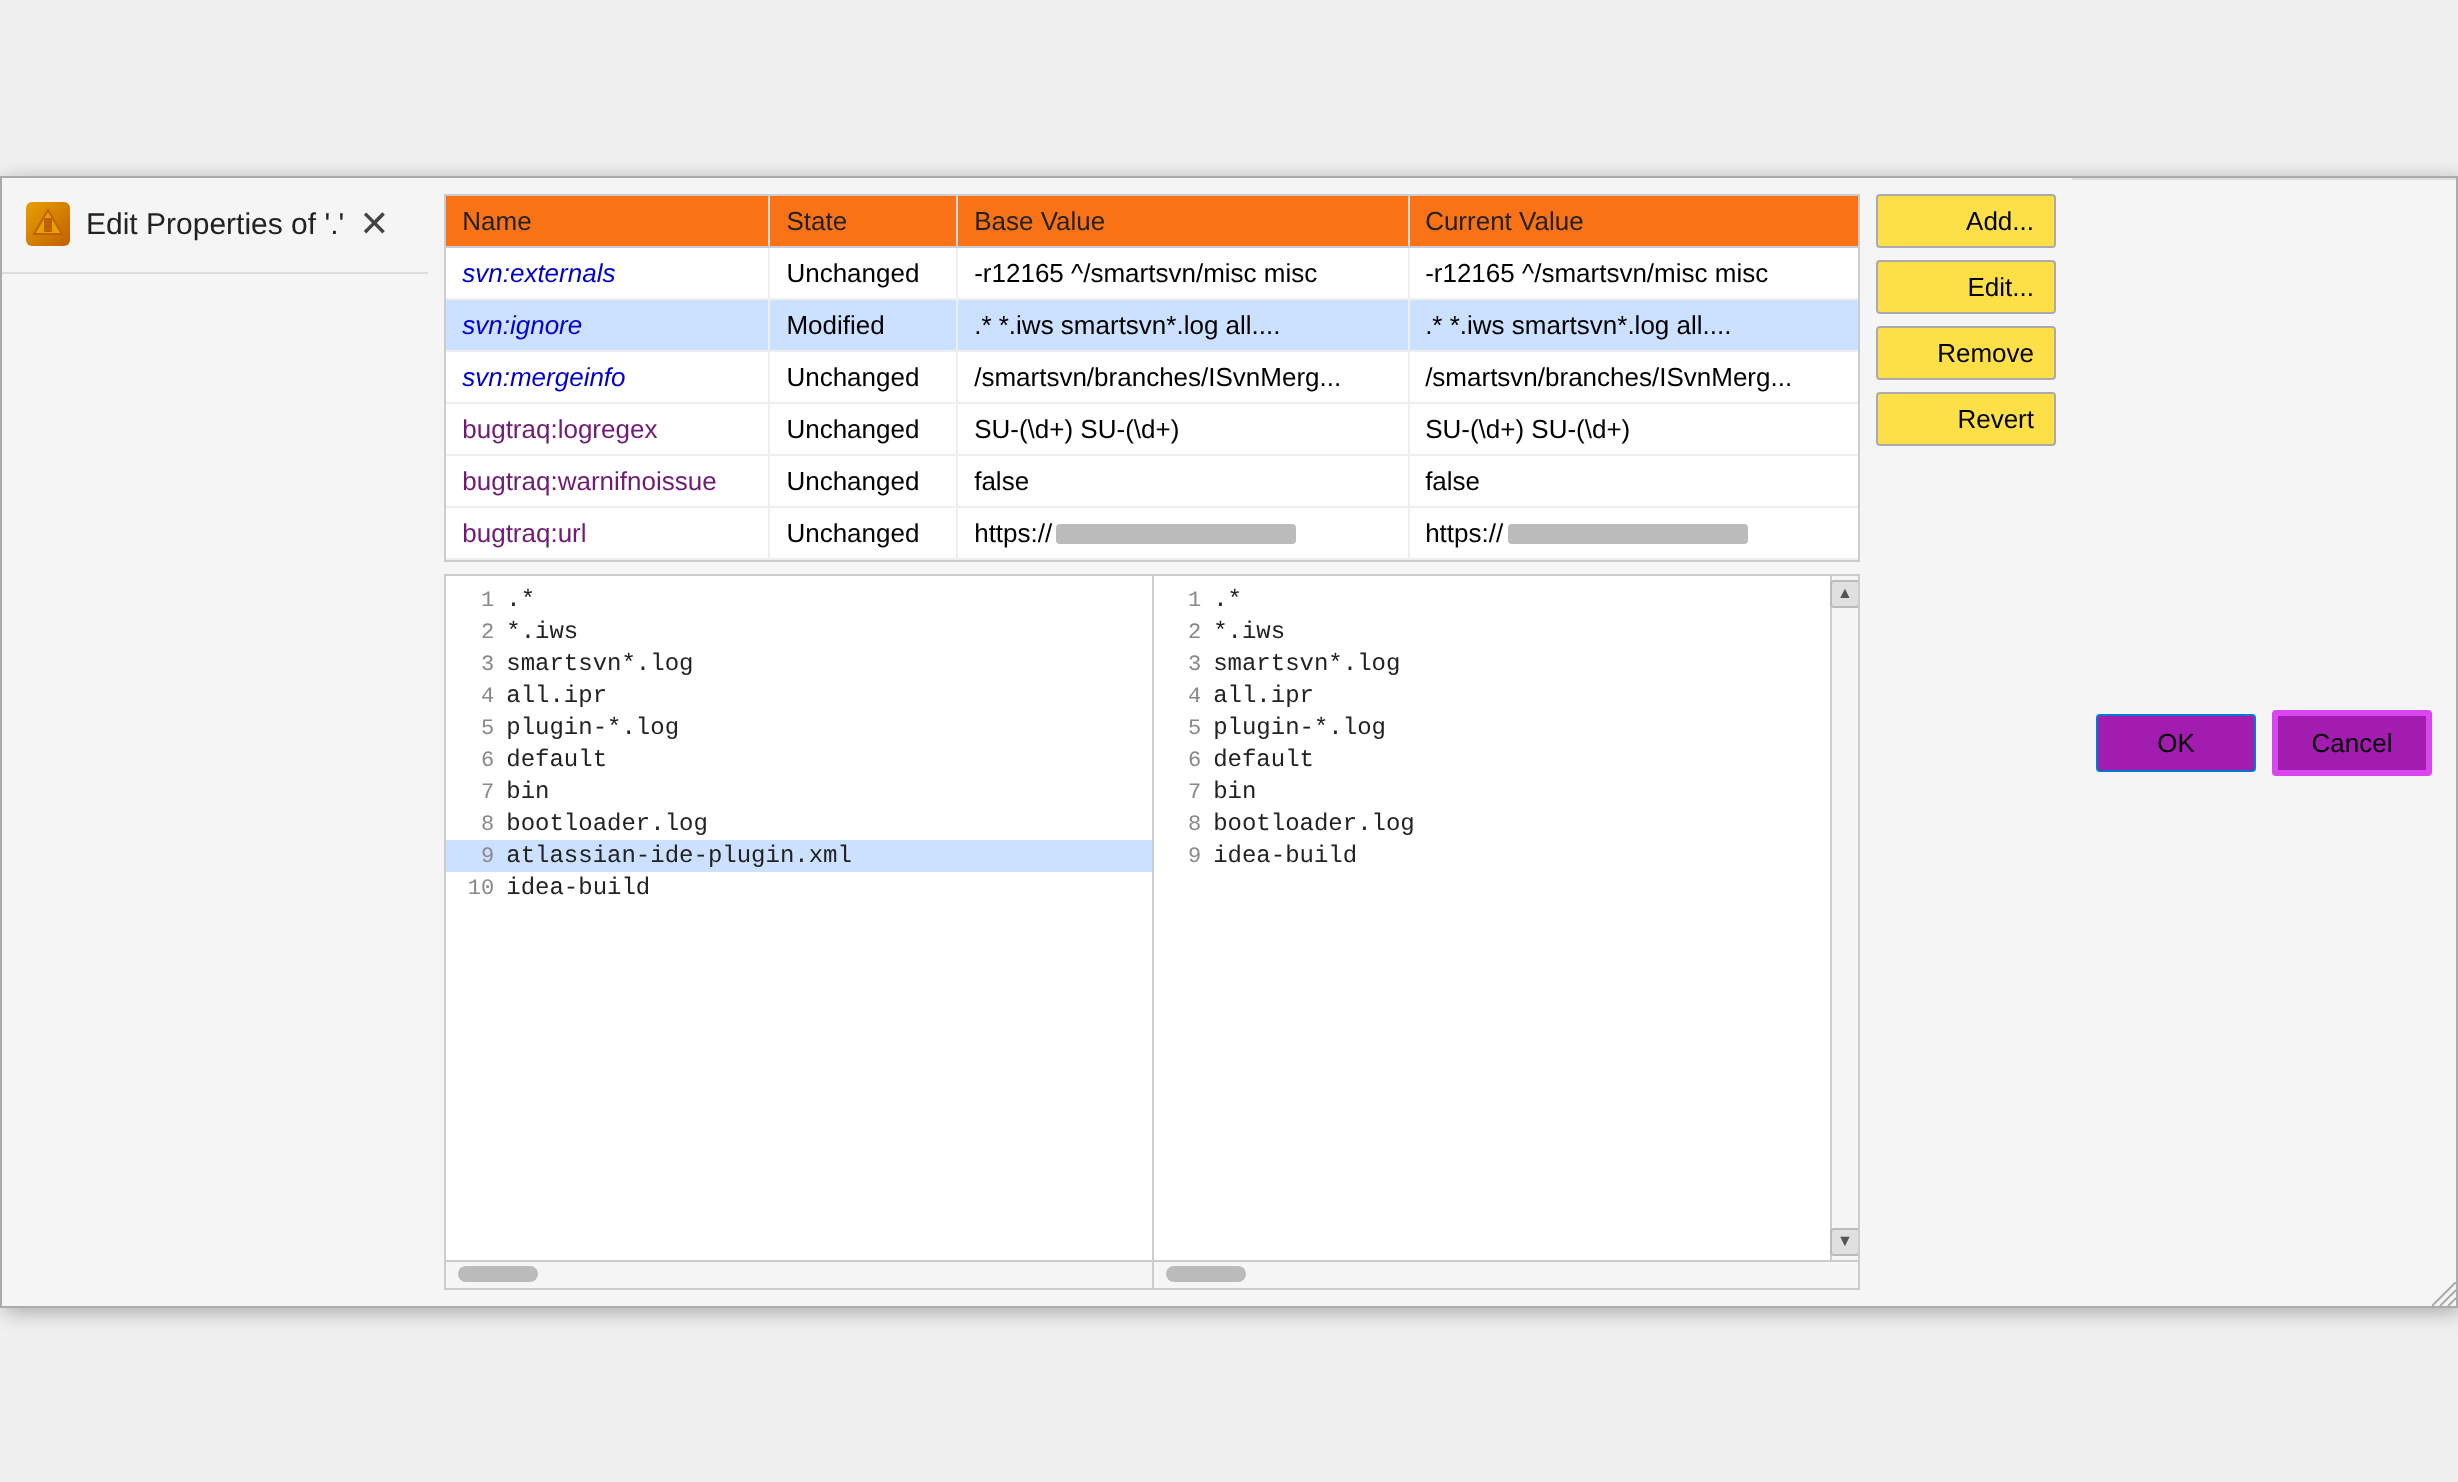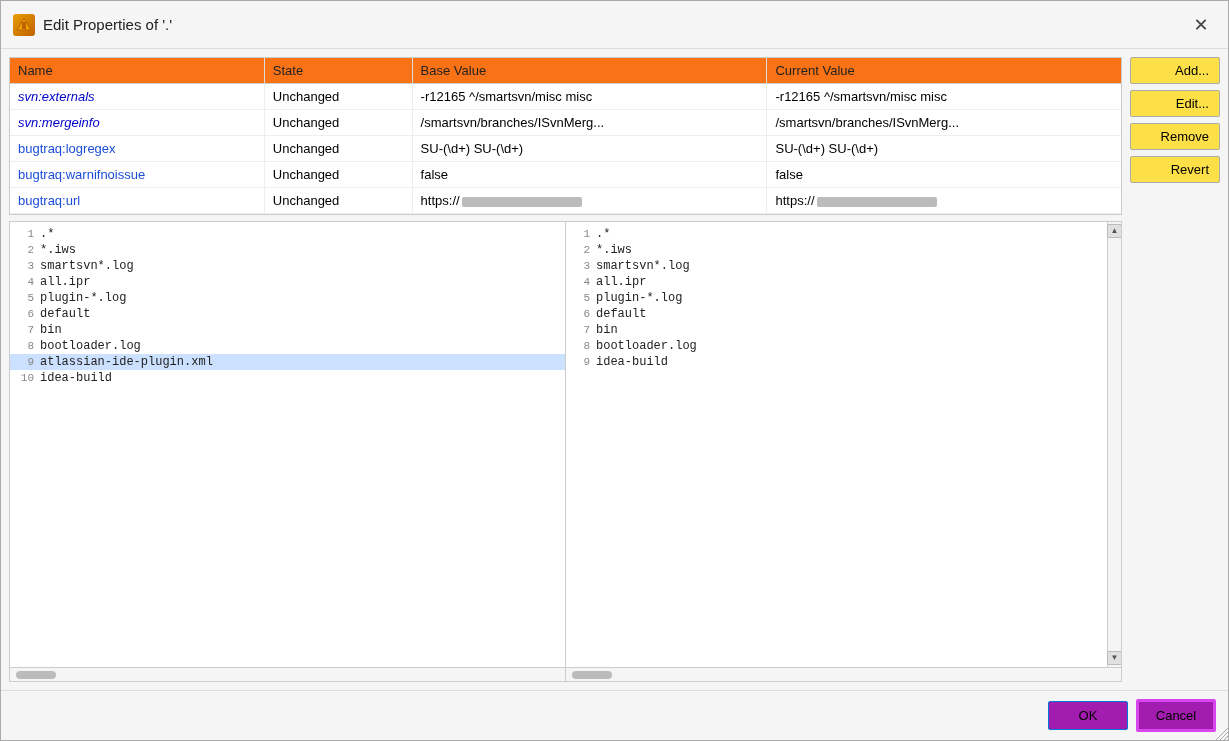--- a/index.html
+++ b/index.html
@@ -7,26 +7,25 @@
       background: #f0f0f0;
       font-family: 'Segoe UI', Arial, sans-serif;
       font-size: 13px;
       display: flex;
       align-items: center;
       justify-content: center;
       min-height: 100vh;
     }
     .dialog {
       width: 1229px;
-      height: 741px;
+      height: 566px;
       background: #f5f5f5;
       border: 1px solid #aaa;
       box-shadow: 2px 2px 10px rgba(0,0,0,0.3);
       display: flex;
-      flex-direction: column;
       position: relative;
     }
     
     .title-bar {
       background: #f5f5f5;
       border-bottom: 1px solid #ddd;
       padding: 8px 12px;
       display: flex;
       align-items: center;
       justify-content: space-between;
@@ -127,21 +126,21 @@
     .table-inner tbody td {
       padding: 5px 8px;
       border-right: 1px solid #eee;
       white-space: nowrap;
       overflow: hidden;
       text-overflow: ellipsis;
       max-width: 250px;
     }
     .table-inner tbody td:last-child { border-right: none; }
     .col-name { color: #0000cc; font-style: italic; }
-    .col-name-normal { color: #1d4ed8; }
+    .col-name-normal { color: #701a75; }
 
     
     .action-btn {
       background: #fde047;
       border: 1px solid #aaa;
       padding: 5px 10px;
       cursor: pointer;
       font-size: 13px;
       text-align: right;
       border-radius: 2px;
@@ -287,20 +286,26 @@
                 <th>Current Value</th>
               </tr>
             </thead>
             <tbody id="table-body">
 
             <tr>
                   <td class="col-name">svn:externals</td>
                   <td>Unchanged</td>
                   <td>-r12165 ^/smartsvn/misc misc</td>
                   <td>-r12165 ^/smartsvn/misc misc</td>
+                </tr>
+                <tr class="selected">
+                  <td class="col-name">svn:ignore</td>
+                  <td>Modified</td>
+                  <td>.* *.iws smartsvn*.log all....</td>
+                  <td>.* *.iws smartsvn*.log all....</td>
                 </tr>
                 <tr>
                   <td class="col-name">svn:mergeinfo</td>
                   <td>Unchanged</td>
                   <td>/smartsvn/branches/ISvnMerg...</td>
                   <td>/smartsvn/branches/ISvnMerg...</td>
                 </tr>
                 <tr>
                   <td class="col-name-normal">bugtraq:logregex</td>
                   <td>Unchanged</td>

